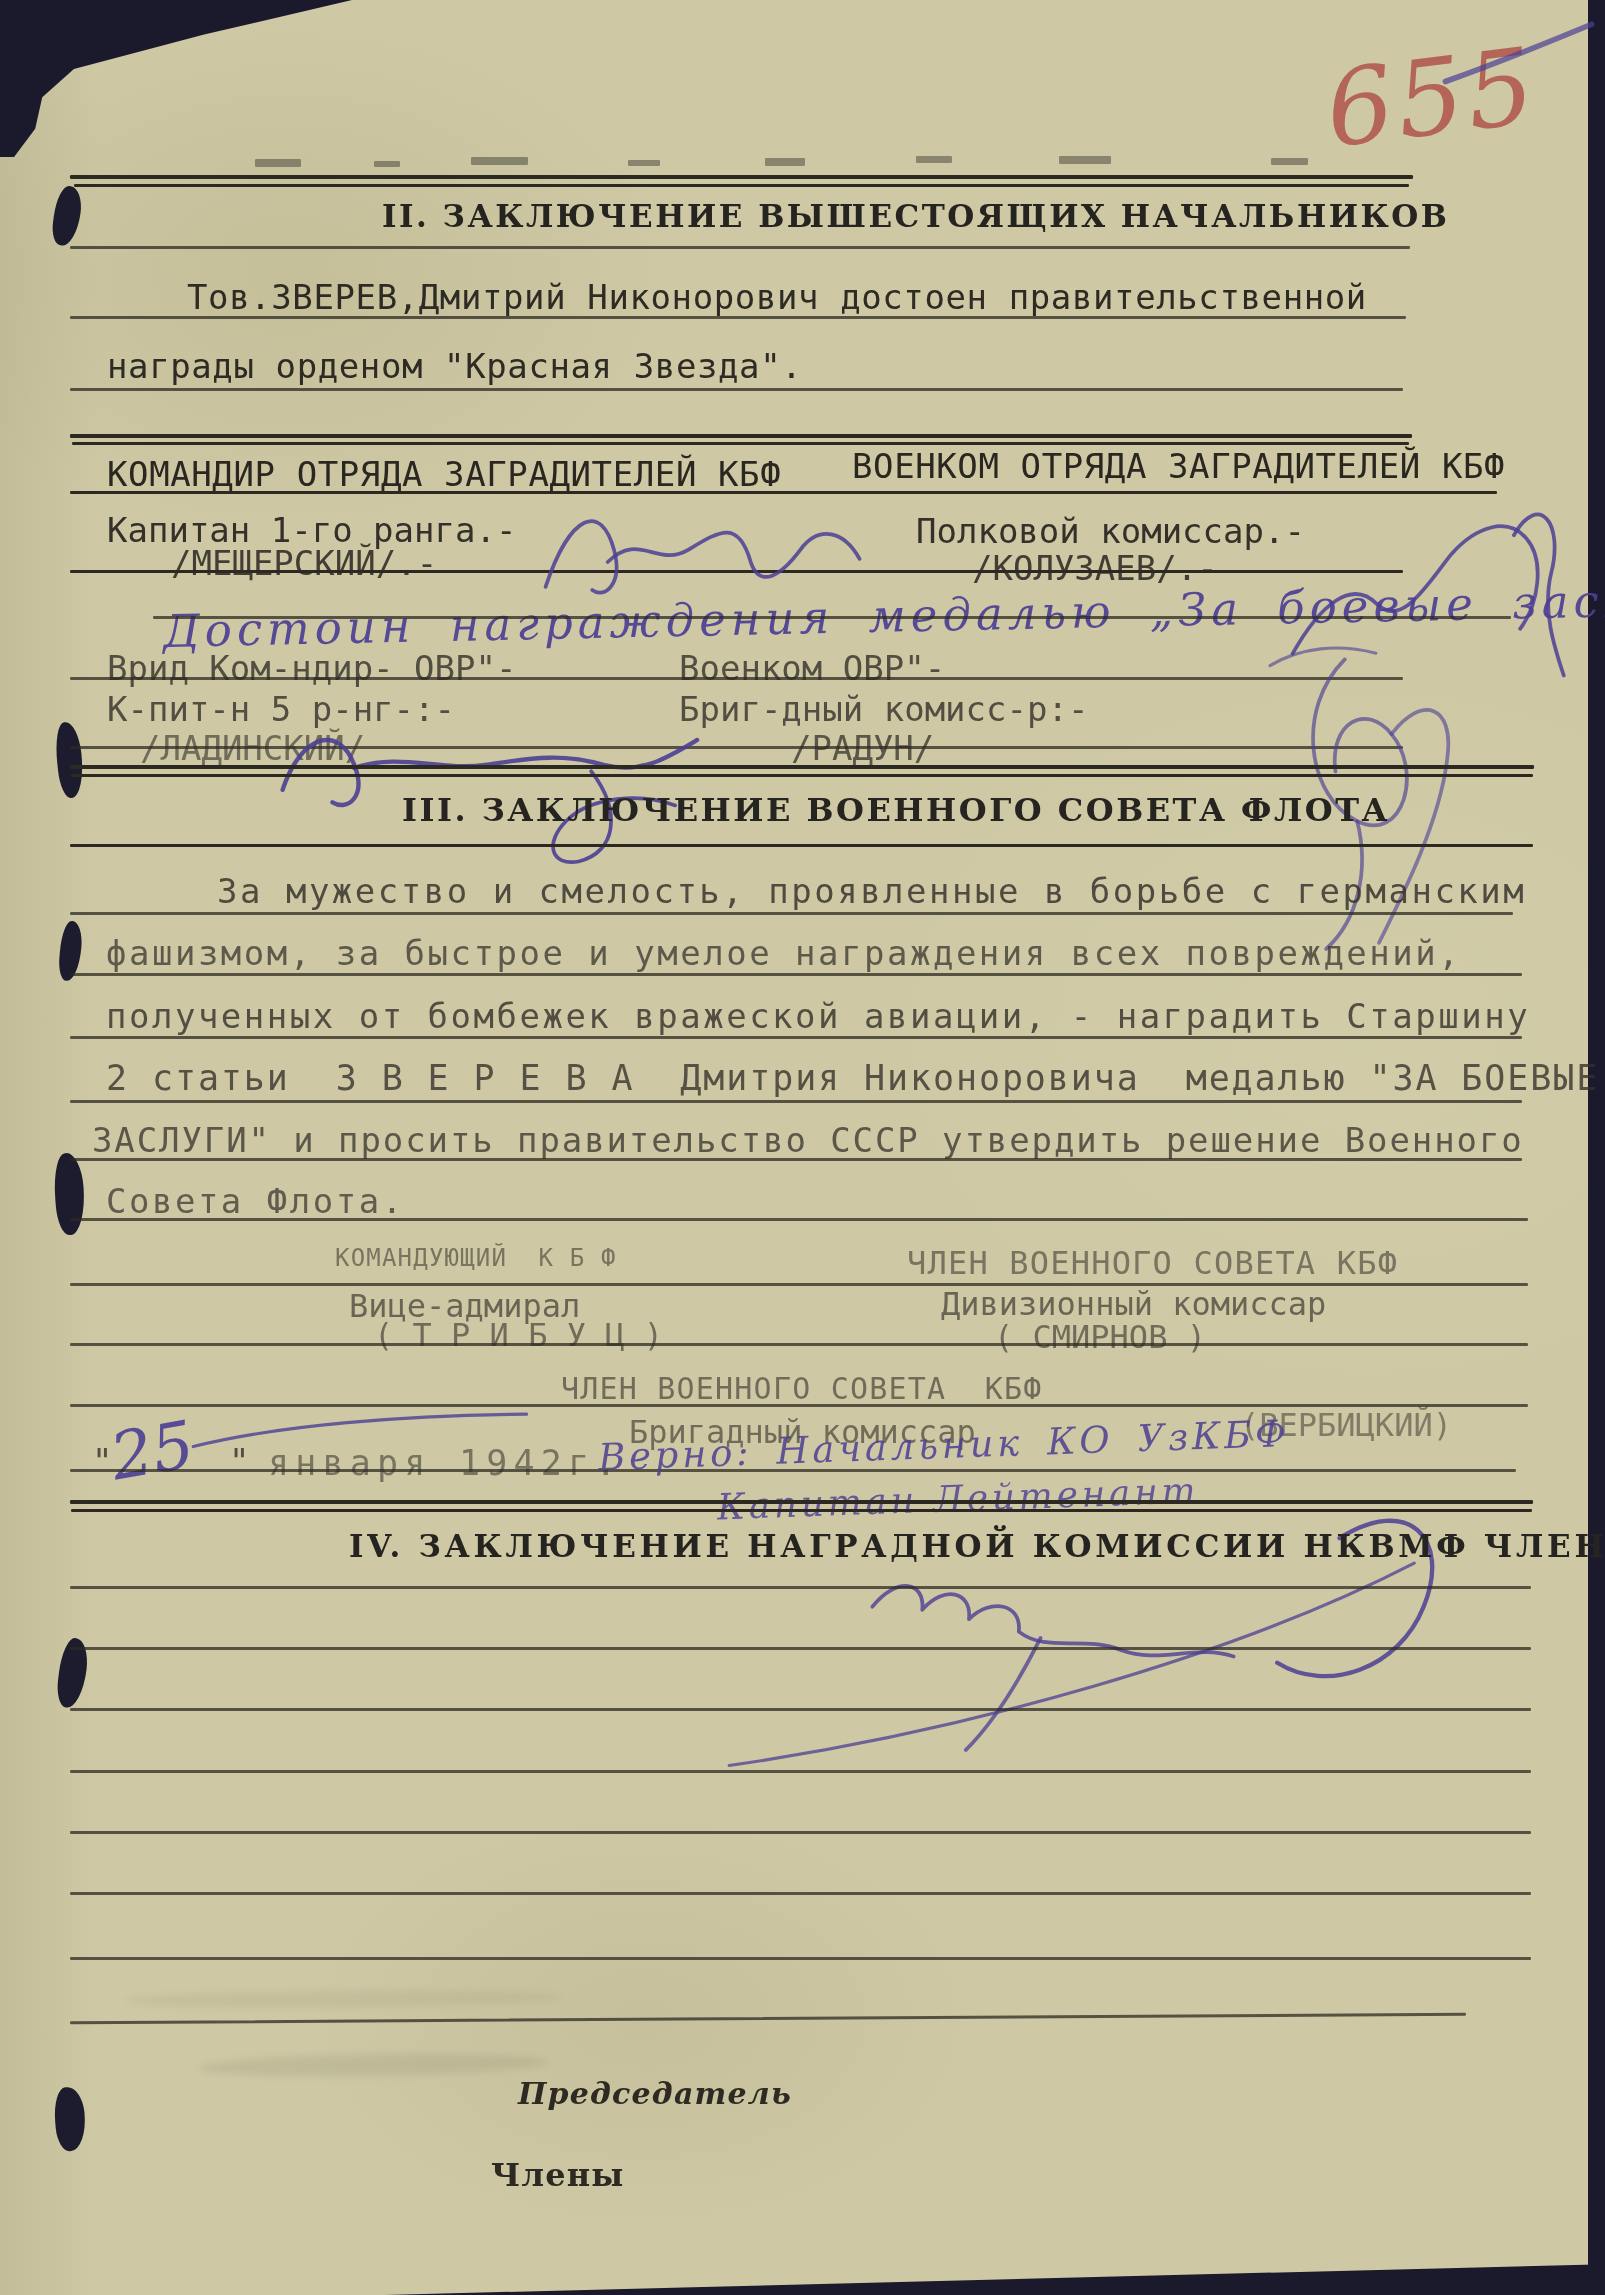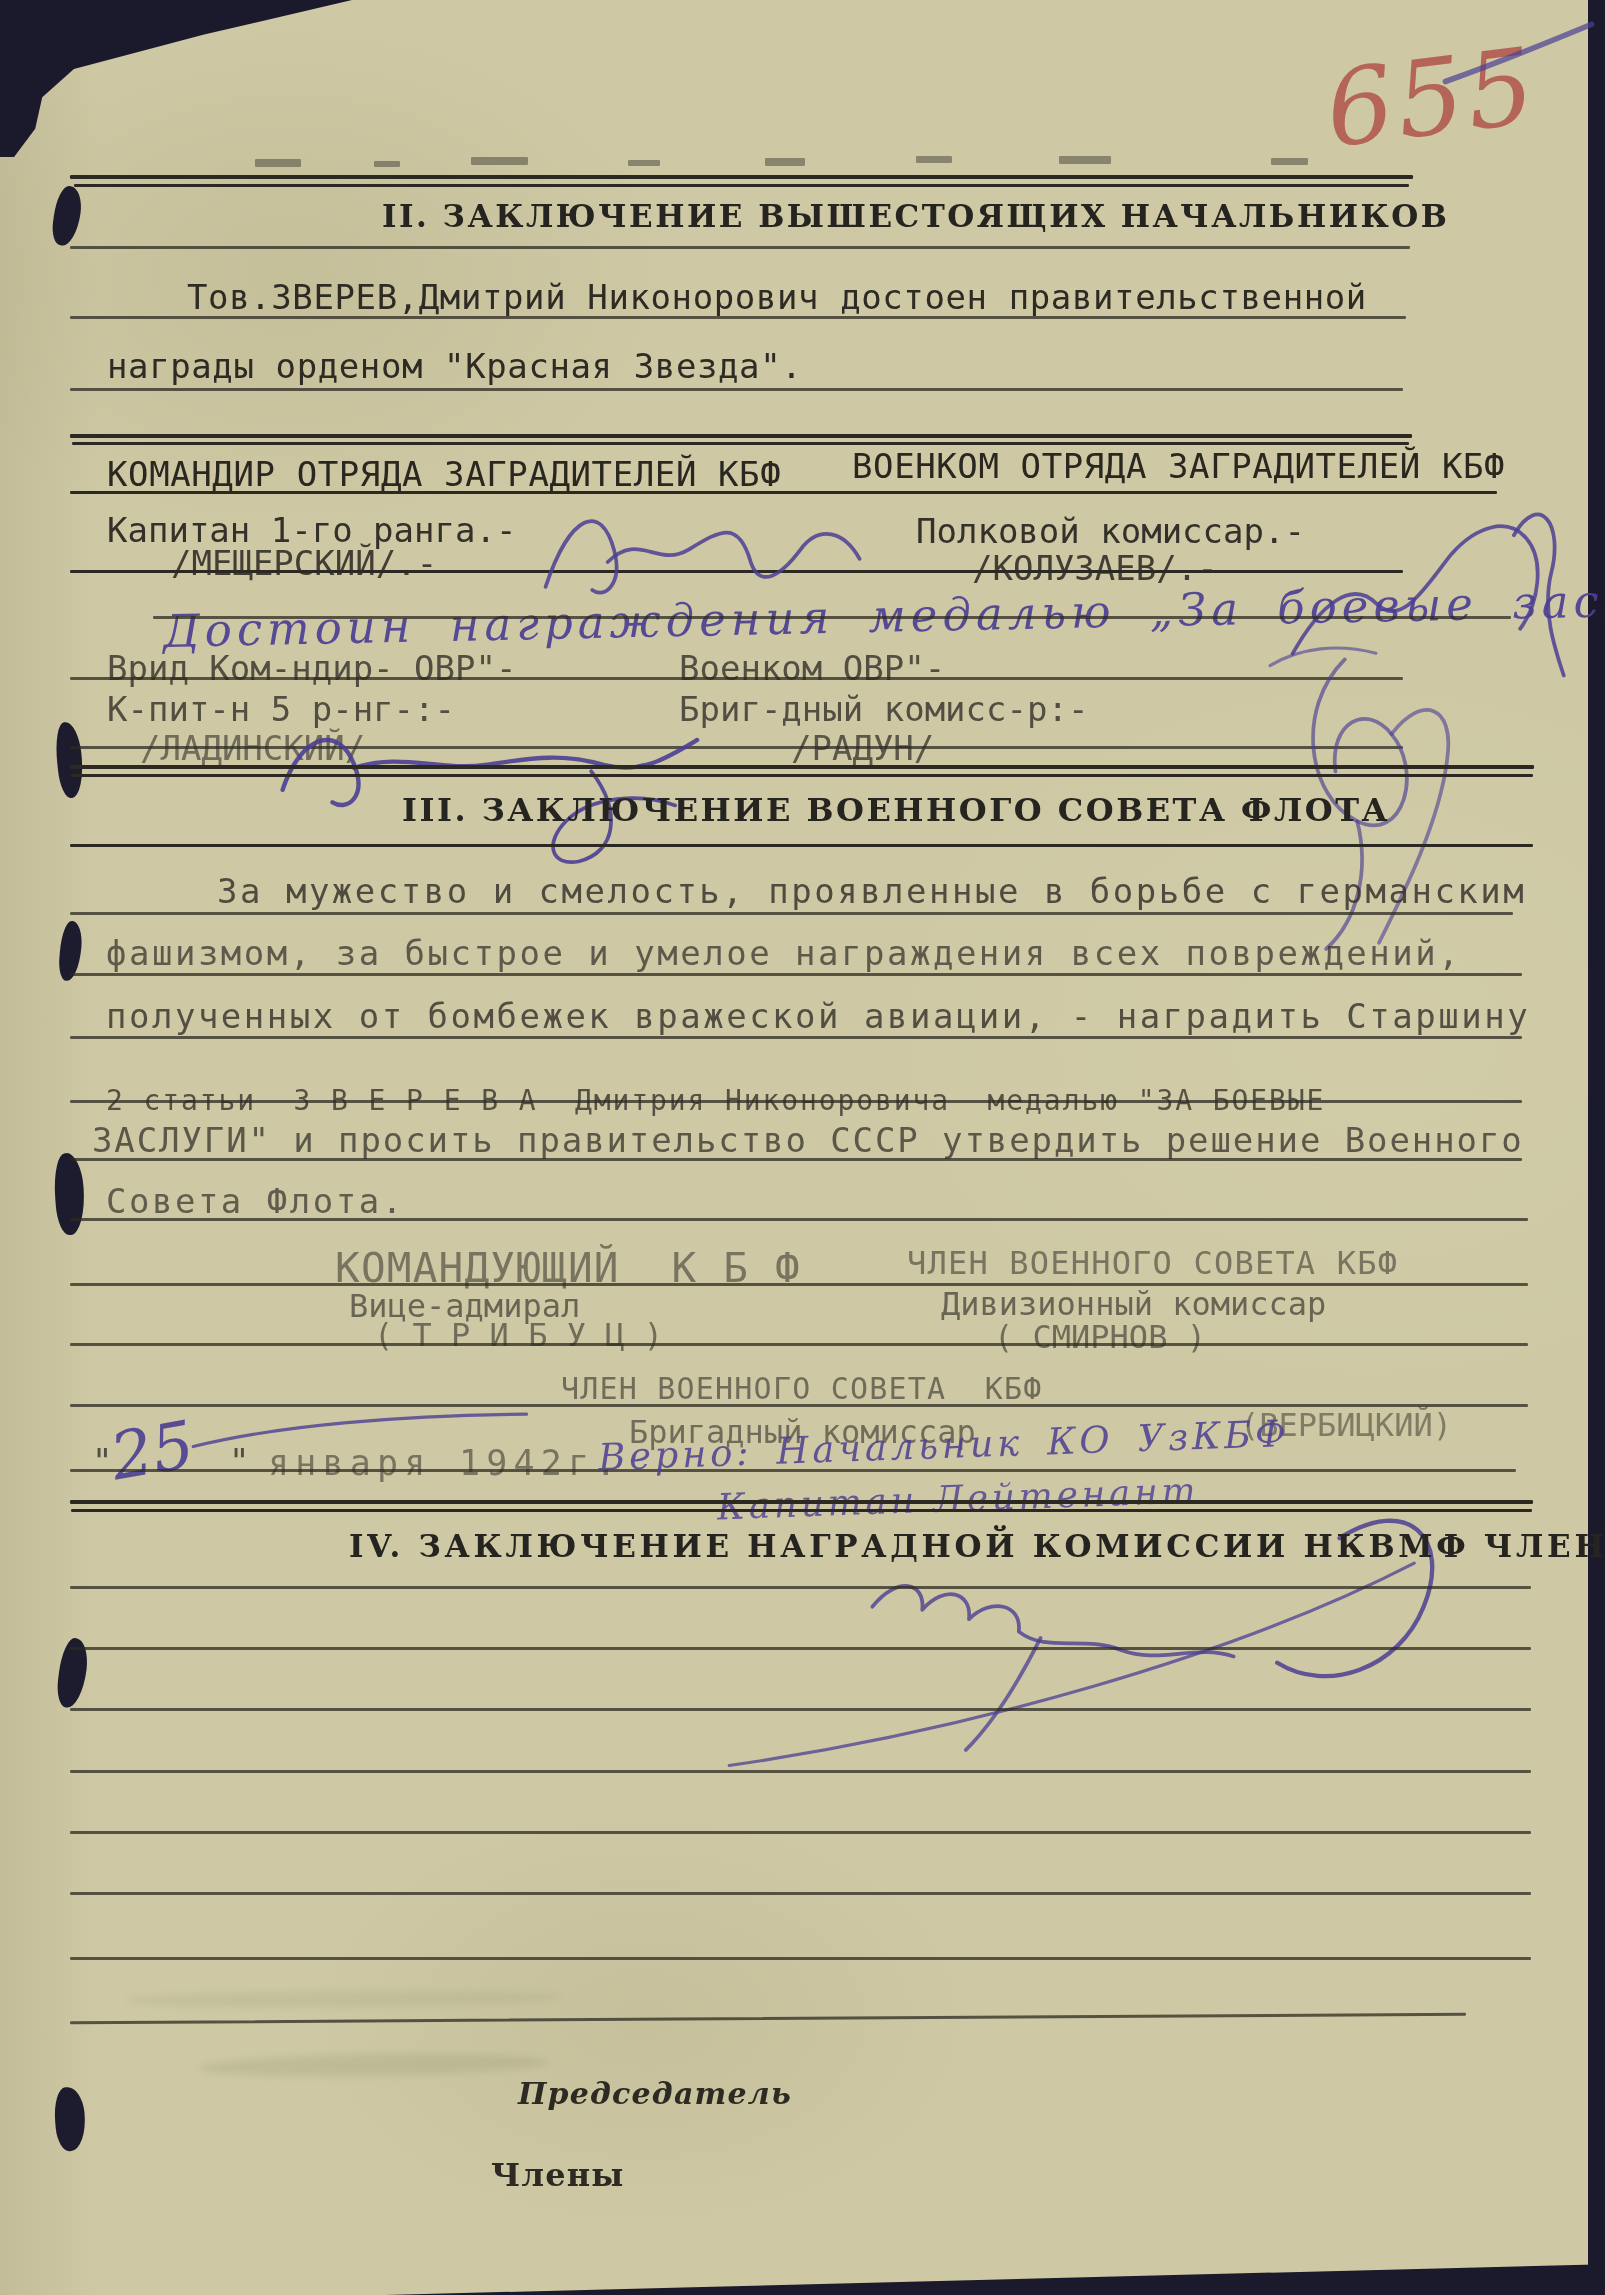--- a/index.html
+++ b/index.html
@@ -124,28 +124,28 @@
   <div class="h" style="left:402px;top:791px;font-size:32px;letter-spacing:2.5px;">III. ЗАКЛЮЧЕНИЕ ВОЕННОГО СОВЕТА ФЛОТА</div>
 
   <div class="rule" style="left:70px;top:844px;width:1463px;height:3.1px;"></div>
 
   <div class="t" style="left:217px;top:871px;font-size:34px;letter-spacing:2.5px;opacity:.82;">За мужество и смелость, проявленные в борьбе с германским</div>
   <div class="rule soft" style="left:70px;top:912px;width:1443px;height:3.1px;"></div>
   <div class="t" style="left:106px;top:933px;font-size:34px;letter-spacing:2.5px;opacity:.72;">фашизмом, за быстрое и умелое награждения всех повреждений,</div>
   <div class="rule soft" style="left:70px;top:973px;width:1452px;height:3.1px;"></div>
   <div class="t" style="left:106px;top:996px;font-size:34px;letter-spacing:2.5px;opacity:.8;">полученных от бомбежек вражеской авиации, - наградить Старшину</div>
   <div class="rule soft" style="left:70px;top:1036px;width:1452px;height:3.1px;"></div>
-  <div class="t" style="left:106px;top:1058px;font-size:28px;letter-spacing:1.9px;opacity:.78;margin-top:26px;">2 статьи  З В Е Р Е В А  Дмитрия Никоноровича  медалью "ЗА БОЕВЫЕ</div>
+  <div class="t" style="left:106px;top:1058px;font-size:35px;letter-spacing:1.9px;opacity:.78;">2 статьи  З В Е Р Е В А  Дмитрия Никоноровича  медалью "ЗА БОЕВЫЕ</div>
   <div class="rule soft" style="left:70px;top:1100px;width:1452px;height:3.1px;"></div>
   <div class="t" style="left:92px;top:1120px;font-size:34px;letter-spacing:1.9px;opacity:.74;">ЗАСЛУГИ" и просить правительство СССР утвердить решение Военного</div>
   <div class="rule soft" style="left:70px;top:1158px;width:1452px;height:3.1px;"></div>
   <div class="t" style="left:106px;top:1181px;font-size:34px;letter-spacing:2.5px;opacity:.7;">Совета Флота.</div>
   <div class="rule soft" style="left:70px;top:1218px;width:1458px;height:3.1px;"></div>
 
-  <div class="t" style="left:335px;top:1244px;font-size:41px;letter-spacing:1.2px;opacity:.55;">КОМАНДУЮЩИЙ  К Б Ф</div>
+  <div class="t" style="left:335px;top:1244px;font-size:24px;letter-spacing:1.2px;opacity:.55;">КОМАНДУЮЩИЙ  К Б Ф</div>
   <div class="t" style="left:907px;top:1244px;font-size:32px;letter-spacing:1.2px;opacity:.55;">ЧЛЕН ВОЕННОГО СОВЕТА КБФ</div>
   <div class="rule soft" style="left:70px;top:1283px;width:1458px;height:3.1px;"></div>
   <div class="t" style="left:349px;top:1287px;font-size:32px;opacity:.65;">Вице-адмирал</div>
   <div class="t" style="left:941px;top:1285px;font-size:32px;opacity:.65;">Дивизионный комиссар</div>
   <div class="t" style="left:374px;top:1316px;font-size:32px;opacity:.6;">( Т Р И Б У Ц )</div>
   <div class="t" style="left:994px;top:1318px;font-size:32px;opacity:.6;">( СМИРНОВ )</div>
   <div class="rule soft" style="left:70px;top:1343px;width:1458px;height:3.1px;"></div>
 
   <div class="t" style="left:561px;top:1371px;font-size:30px;letter-spacing:1.2px;opacity:.6;">ЧЛЕН ВОЕННОГО СОВЕТА  КБФ</div>
   <div class="rule soft" style="left:70px;top:1404px;width:1458px;height:3.1px;"></div>

